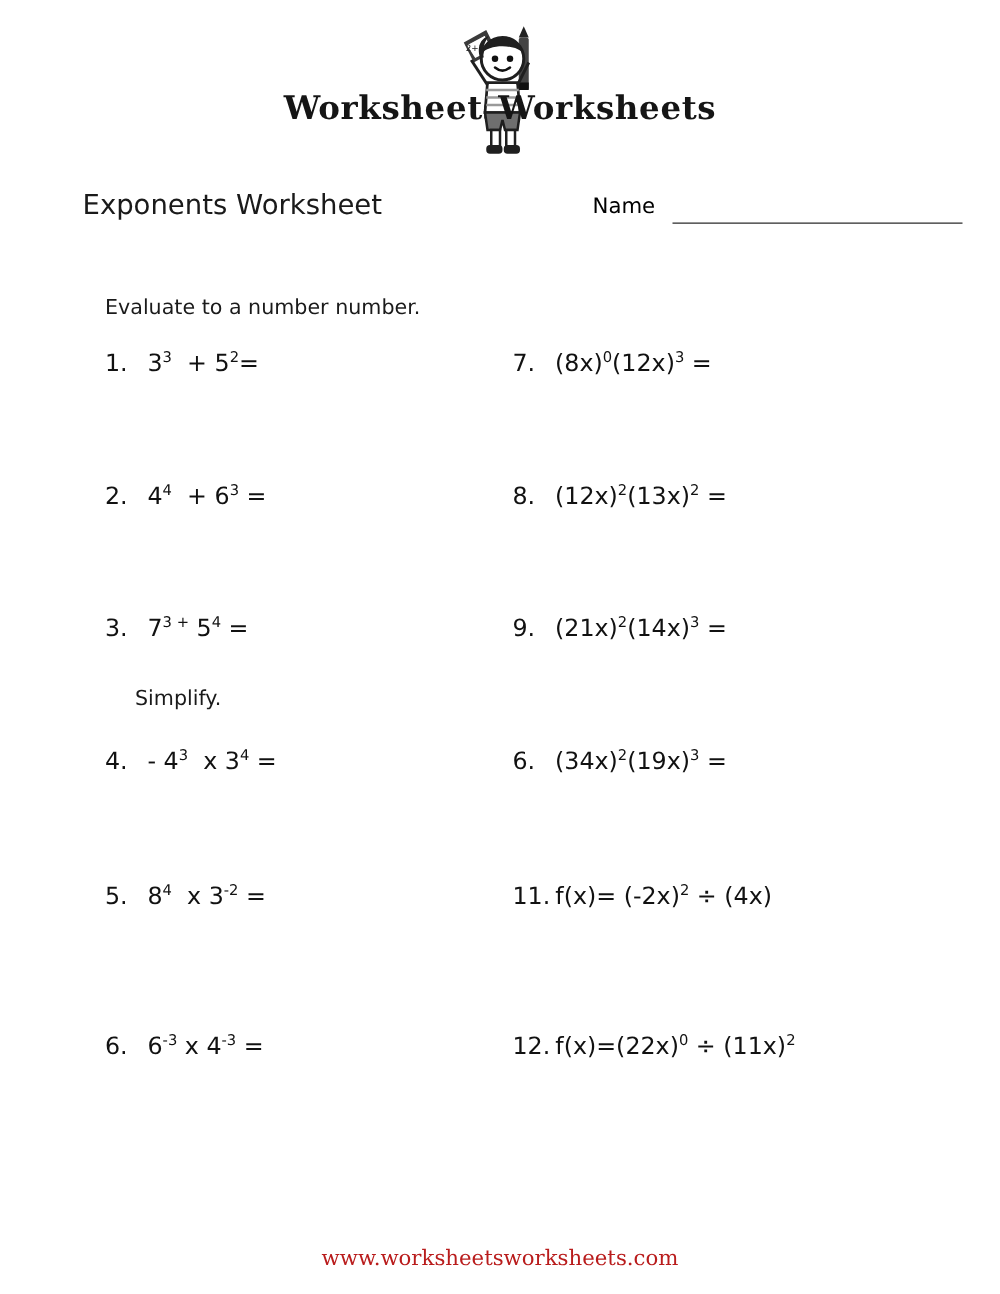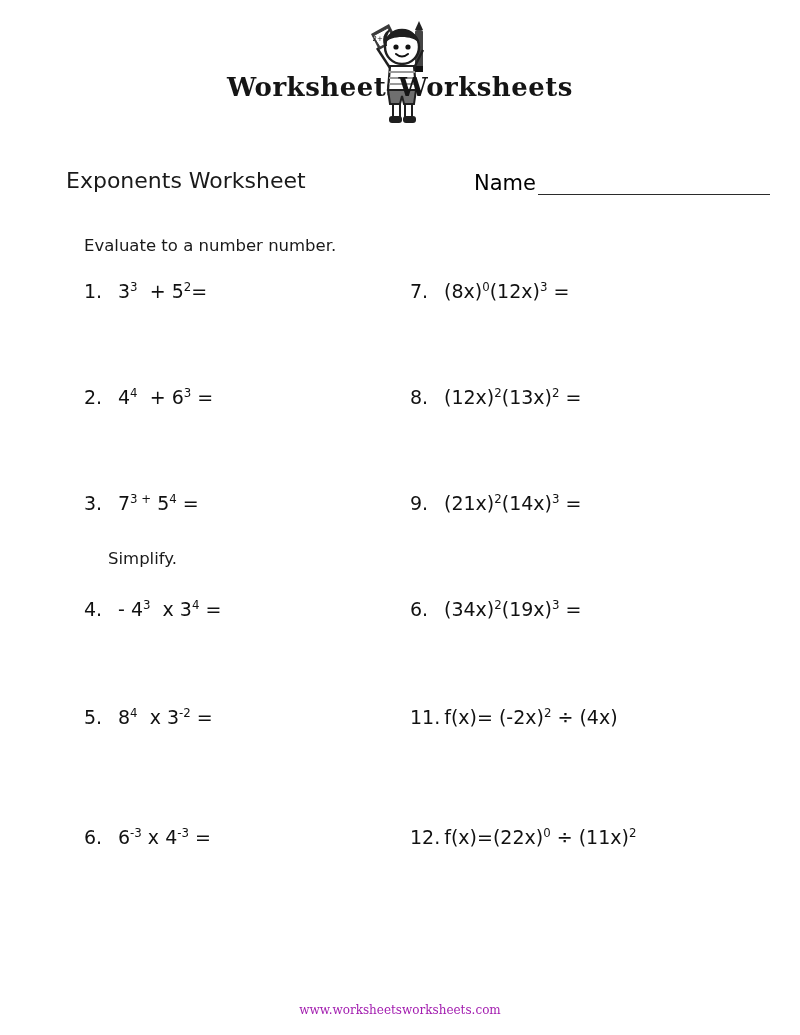--- a/index.html
+++ b/index.html
@@ -51,35 +51,34 @@
     height: 112px;
   }
 
   
   .title-row {
     position: absolute;
     top: 152px;
     left: 0;
     width: 800px;
     height: 40px;
-    margin-top: 16px;
   }
   .worksheet-title {
     position: absolute;
     left: 66px;
     top: 0;
     font-size: 22px;
     color: #1a1a1a;
     font-family: "DejaVu Sans", sans-serif;
   }
   .name-label {
     position: absolute;
     left: 474px;
     top: 3px;
-    font-size: 21px;
+    font-size: 17px;
   }
   .name-line {
     position: absolute;
     left: 538px;
     top: 26px;
     width: 232px;
     border-bottom: 1.5px solid #2b2b2b;
   }
 
   
@@ -122,22 +121,22 @@
   }
 
   
   .footer {
     position: absolute;
     bottom: 18px;
     left: 0;
     width: 800px;
     text-align: center;
     font-family: "DejaVu Serif", serif;
-    font-size: 12px;
-    color: #a21caf;
+    font-size: 17px;
+    color: #b91c1c;
   }
 </style>
 </head>
 <body>
 
 <div class="logo-block">
   <div class="logo-inner">
     <span class="logo-word left">Worksheets</span>
 
     <span class="mascot">

